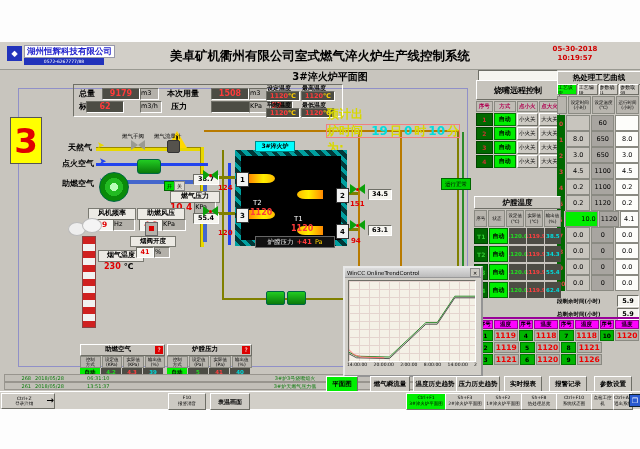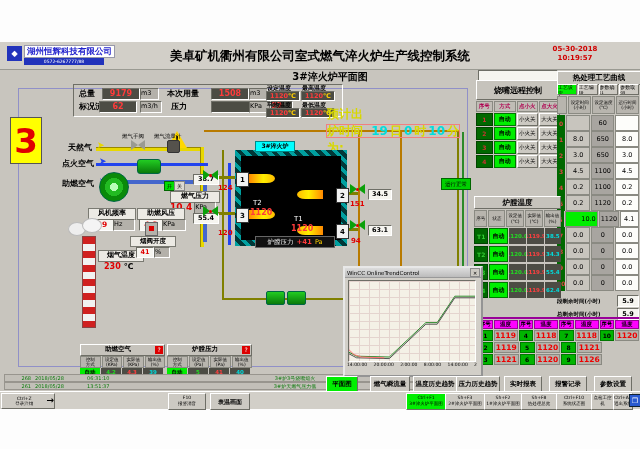--- a/index.html
+++ b/index.html
@@ -108,21 +108,21 @@
     <div class="pipe" style="left:345px;top:186px;width:13px;height:3px;background:#808000;"></div>
 
     <div class="abs sunken" style="left:73px;top:42px;width:268px;height:31px;"></div>
     <div class="abs lbl" style="left:79px;top:47px;">总量</div>
     <div class="abs val" style="left:102px;top:46px;width:36px;height:10px;">9179</div>
     <div class="abs unit" style="left:140px;top:46px;width:17px;height:10px;">m3</div>
     <div class="abs lbl" style="left:167px;top:47px;">本次用量</div>
     <div class="abs val" style="left:211px;top:46px;width:36px;height:10px;">1508</div>
     <div class="abs unit" style="left:249px;top:46px;width:17px;height:10px;">m3</div>
     <div class="abs lbl" style="left:79px;top:60px;">标况流量</div>
-    <div class="abs val" style="left:99px;top:59px;width:36px;height:10px;">62</div>
+    <div class="abs val" style="left:86px;top:59px;width:36px;height:10px;">62</div>
     <div class="abs unit" style="left:140px;top:59px;width:20px;height:10px;">m3/h</div>
     <div class="abs lbl" style="left:171px;top:60px;">压力</div>
     <div class="abs val" style="left:211px;top:59px;width:36px;height:10px;padding-left:44px;">322</div>
     <div class="abs unit" style="left:249px;top:59px;width:20px;height:10px;">KPa</div>
 
     <div class="abs" style="left:267px;top:42px;font-size:6px;font-weight:bold;">设定温度</div>
     <div class="abs val" style="left:266px;top:49px;width:32px;height:8px;font-size:6.5px;line-height:8px;"><span>1120</span><span style="color:#ffd000;">℃</span></div>
     <div class="abs" style="left:267px;top:59px;font-size:6px;font-weight:bold;">平均温度</div>
     <div class="abs val" style="left:266px;top:66px;width:32px;height:8px;font-size:6.5px;line-height:8px;"><span>1120</span><span style="color:#ffd000;">℃</span></div>
     <div class="abs" style="left:302px;top:42px;font-size:6px;font-weight:bold;">最高温度</div>

